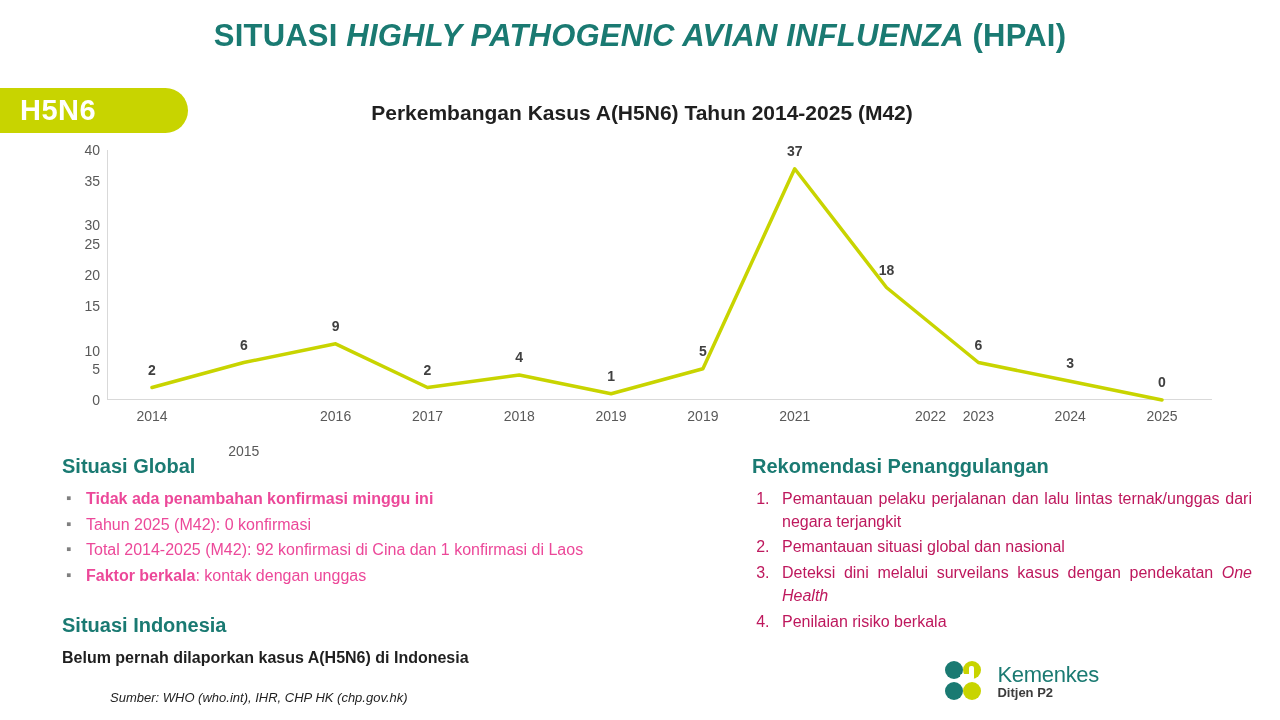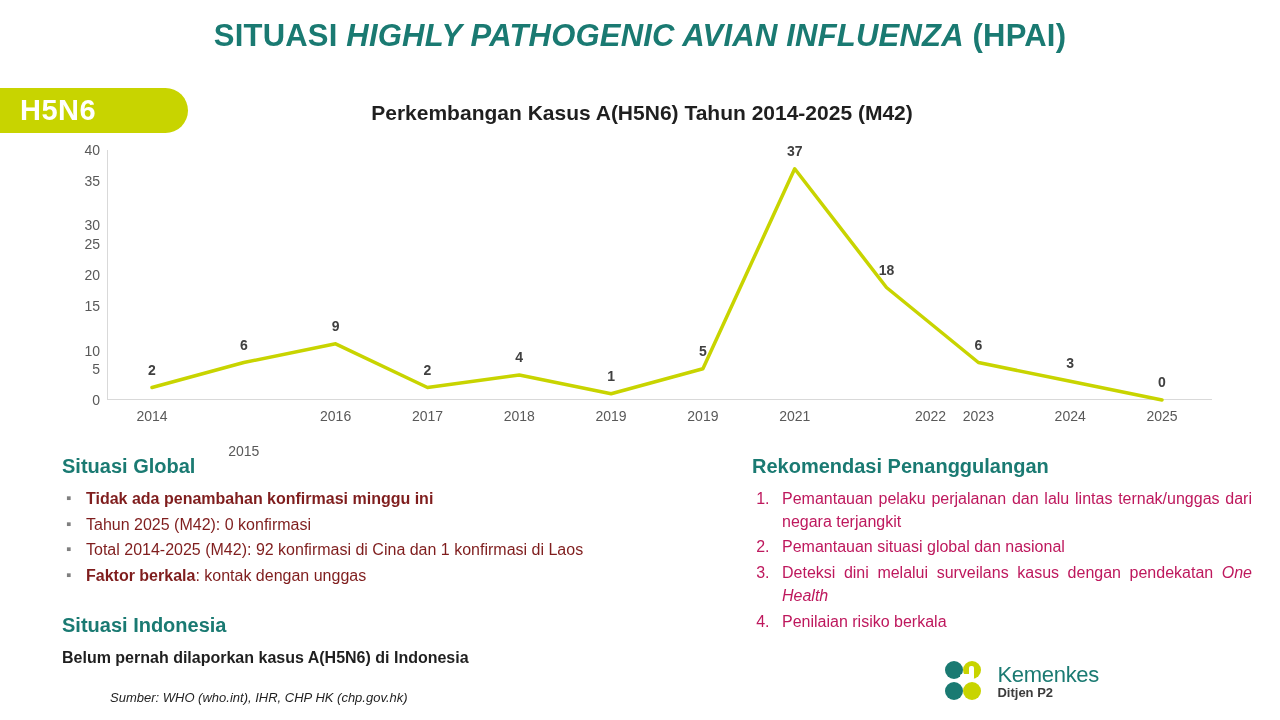--- a/index.html
+++ b/index.html
@@ -78,21 +78,21 @@
     font-size: 20px; font-weight: bold; color: #1a7a72;
   }
   .col-left {
     position: absolute; left: 62px; top: 455px; width: 650px;
   }
   .col-right {
     position: absolute; left: 752px; top: 455px; width: 500px;
   }
   ul.bullets { list-style: none; margin-top: 10px; }
   ul.bullets li {
-    position: relative; padding-left: 24px; font-size: 16px; color: #7f1d1d;
+    position: relative; padding-left: 24px; font-size: 16px; color: #ec4899;
     margin-bottom: 3px; line-height: 1.42;
   }
   ul.bullets li:before {
     content: "\25AA"; position: absolute; left: 4px; top: -1px;
     color: #7f7f7f; font-size: 15px;
   }
   ul.bullets li.b { font-weight: bold; }
   .sub-indo { margin-top: 26px; }
   .indo-text {
     margin-top: 12px; font-size: 16px; font-weight: bold; color: #1f1f1f;

